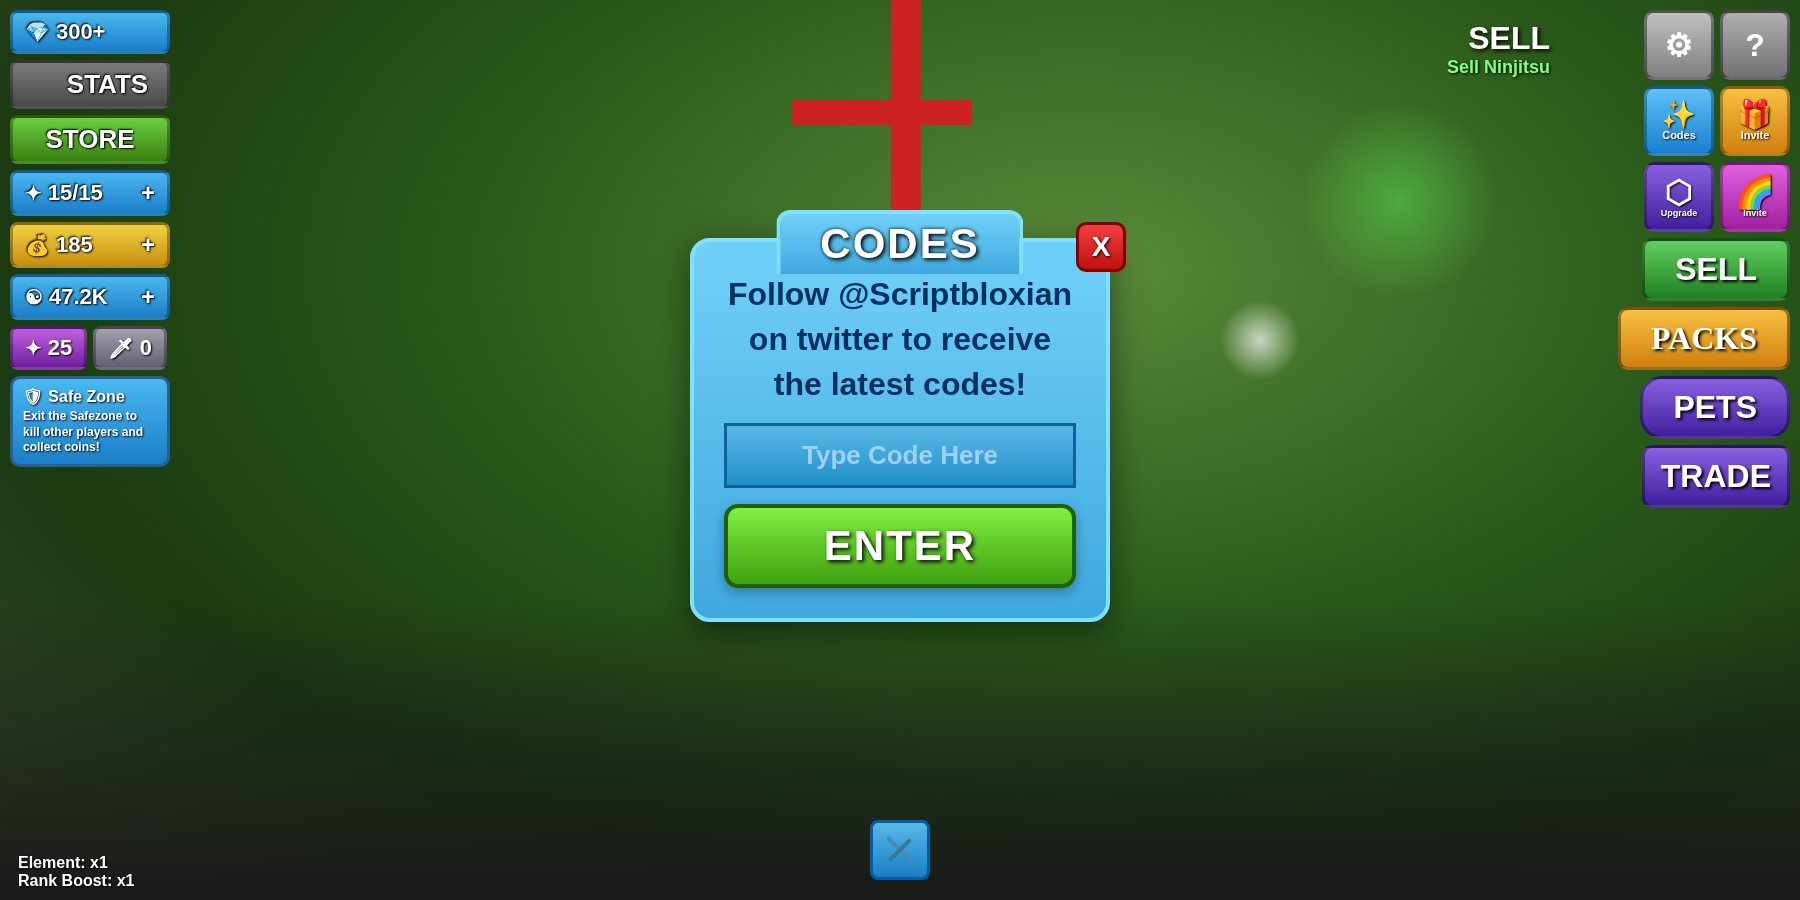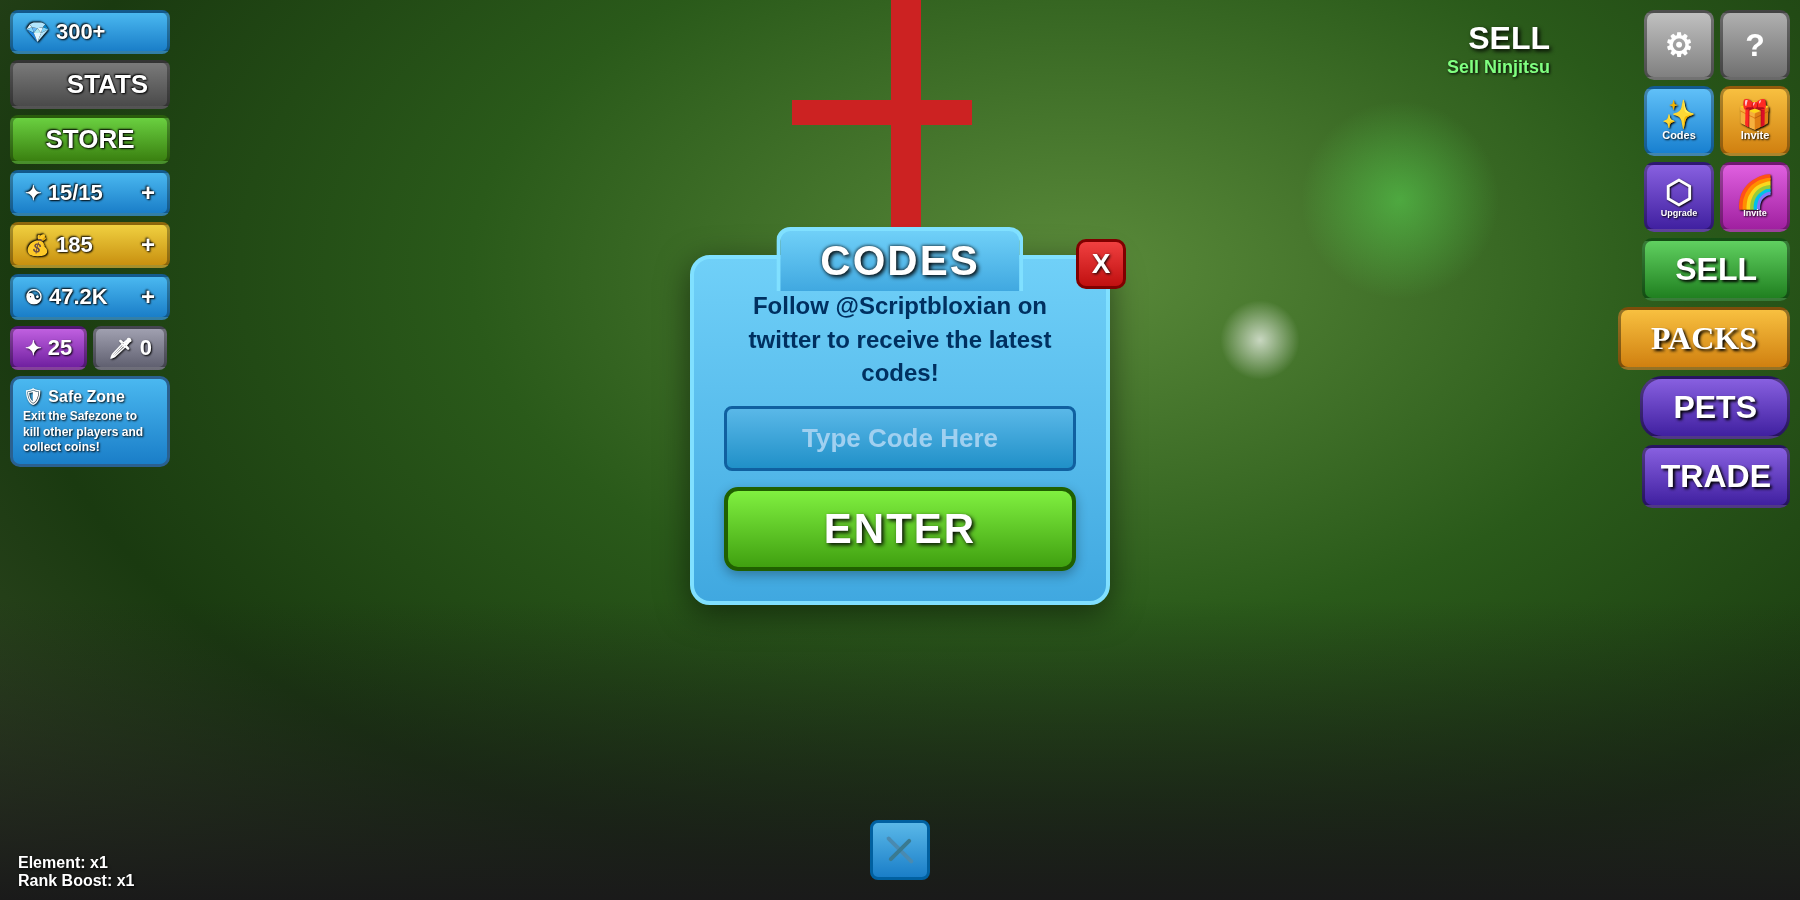--- a/index.html
+++ b/index.html
@@ -478,34 +478,34 @@
       font-size: 28px;
       font-weight: 900;
       color: white;
       cursor: pointer;
       text-shadow: 1px 1px 3px #000;
       z-index: 101;
     }
 
     
     .codes-info-text {
-      font-size: 24px;
+      font-size: 32px;
       font-weight: 800;
       color: #003060;
       text-align: center;
       line-height: 1.4;
       text-shadow: none;
     }
 
     
     .code-input {
       width: 100%;
       background: linear-gradient(180deg, #5ab8e8 0%, #2090c8 100%);
       border: 3px solid #1060a0;
-      border-radius: 8px;
+      border-radius: 0;
       padding: 14px 20px;
       font-size: 26px;
       font-weight: 700;
       color: #c0e8ff;
       text-align: center;
       outline: none;
       font-family: 'Arial Black', Arial, sans-serif;
     }
 
     .code-input::placeholder {

